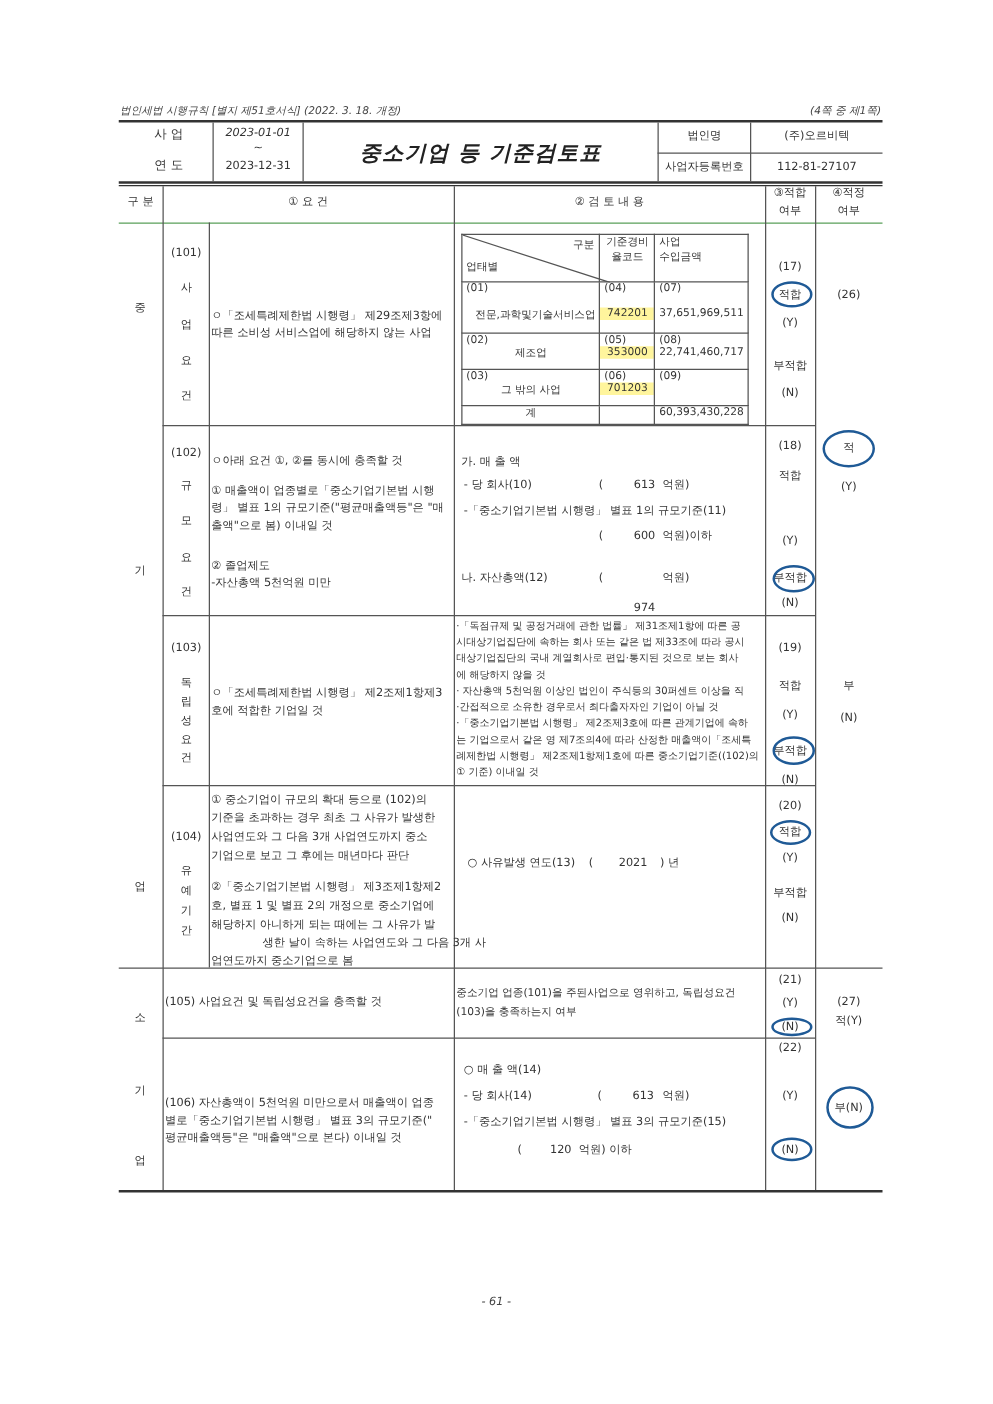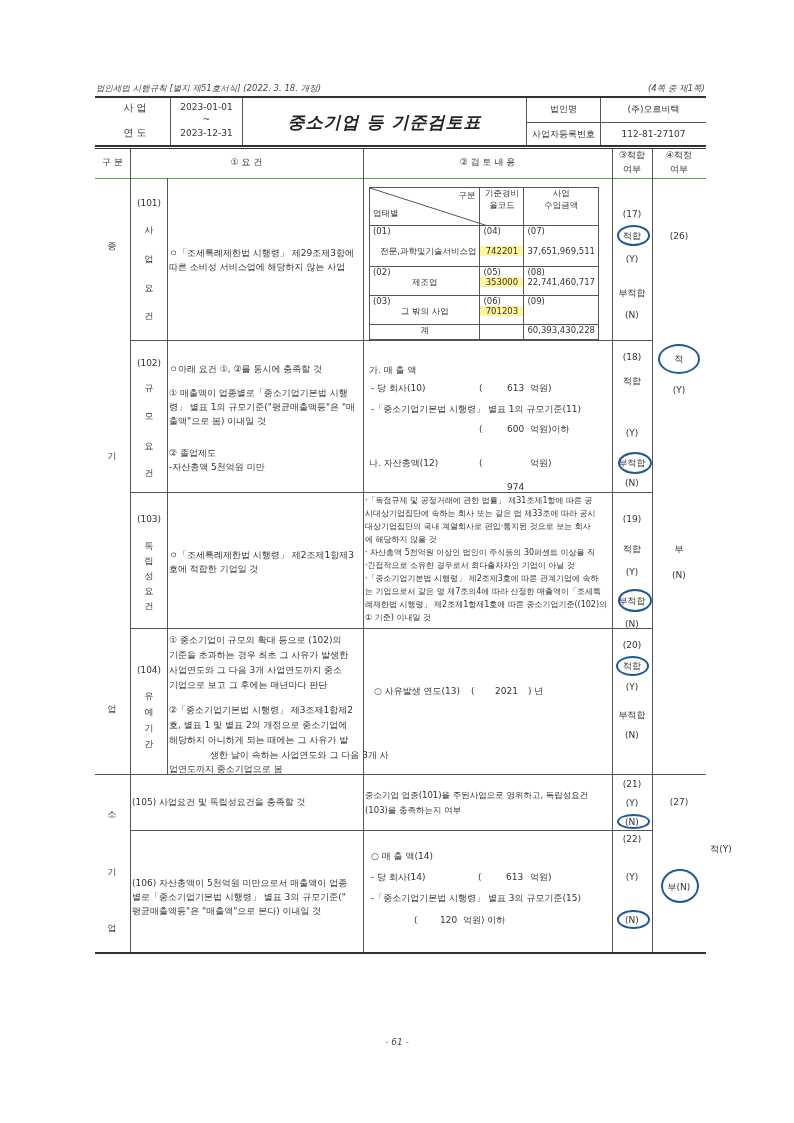--- a/index.html
+++ b/index.html
@@ -29,21 +29,21 @@
 <div class="line hl" style="left:526px;top:122px;width:180px;"></div>
 <div class="line hl thick" style="left:95px;top:145px;width:611px;height:2px;"></div>
 <div class="line hl thick" style="left:95px;top:148px;width:611px;height:1px;"></div>
 <div class="line vl" style="left:170px;top:98px;height:47px;"></div>
 <div class="line vl" style="left:242px;top:98px;height:47px;"></div>
 <div class="line vl" style="left:526px;top:98px;height:47px;"></div>
 <div class="line vl" style="left:600px;top:98px;height:47px;"></div>
 
 <div class="t c" style="left:100px;top:101px;width:70px;font-size:10px;">사  업</div>
 <div class="t c" style="left:100px;top:126px;width:70px;font-size:10px;">연  도</div>
-<div class="t c" style="left:171px;top:100px;width:71px;">2023-01-01</div>
+<div class="t c" style="left:171px;top:100px;width:71px;font-style:italic;">2023-01-01</div>
 <div class="t c" style="left:171px;top:112px;width:71px;">~</div>
 <div class="t c" style="left:171px;top:126px;width:71px;">2023-12-31</div>
 <div class="abs title c" style="left:243px;top:111px;width:283px;">중소기업 등 기준검토표</div>
 <div class="t c" style="left:527px;top:102px;width:73px;">법인명</div>
 <div class="t c" style="left:601px;top:102px;width:105px;">(주)오르비텍</div>
 <div class="t c" style="left:527px;top:127px;width:73px;">사업자등록번호</div>
 <div class="t c" style="left:601px;top:127px;width:105px;">112-81-27107</div>
 
 <div class="line hl" style="left:95px;top:178px;width:611px;background:#5aa05a;"></div>
 <div class="t c" style="left:95px;top:155px;width:35px;">구 분</div>
@@ -89,21 +89,21 @@
       <svg style="position:absolute;left:0;top:0;" width="118" height="38">
             <line x1="0" y1="0" x2="118" y2="38" stroke="#555" stroke-width="1"></line>
           </svg>
       <span style="position:absolute;right:4px;top:2px;">구분</span>
       <span style="position:absolute;left:3px;top:20px;">업태별</span>
     </td>
     <td style="width:38px;text-align:center;">
           <div>기준경비</div>
           <div>율코드</div>
         </td>
-    <td style="text-align:center;">
+    <td style="">
           <div>사업</div>
           <div>수입금액</div>
         </td>
   </tr>
   <tr>
     <td style="height:40px;">
           <div>(01)</div>
           <div style="margin-top:10px;text-align:right;">전문,과학및기술서비스업</div>
         </td>
     <td style="padding:0;">
@@ -271,17 +271,17 @@
 <div class="t" style="left:530px;top:870px;">억원)</div>
 <div class="t" style="left:371px;top:891px;">-「중소기업기본법 시행령」 별표 3의 규모기준(15)</div>
 <div class="t" style="left:414px;top:913px;">(</div>
 <div class="t" style="left:440px;top:913px;">120</div>
 <div class="t" style="left:463px;top:913px;">억원) 이하</div>
 
 <div class="t c" style="left:612px;top:832px;width:40px;">(22)</div>
 <div class="t c" style="left:612px;top:870px;width:40px;">(Y)</div>
 <div class="t c" style="left:612px;top:913px;width:40px;">(N)</div>
 <div class="circ" style="left:617px;top:910px;width:33px;height:19px;"></div>
-<div class="t c" style="left:652px;top:842px;width:54px;margin-left:42px;">적(Y)</div>
+<div class="t c" style="left:652px;top:810px;width:54px;">적(Y)</div>
 <div class="t c" style="left:652px;top:880px;width:54px;">부(N)</div>
 <div class="circ" style="left:661px;top:869px;width:38px;height:34px;"></div>
 
 <div class="abs c" style="left:0;top:1037px;width:794px;font-size:9px;color:#444;">- 61 -</div>
 
 </body></html>

